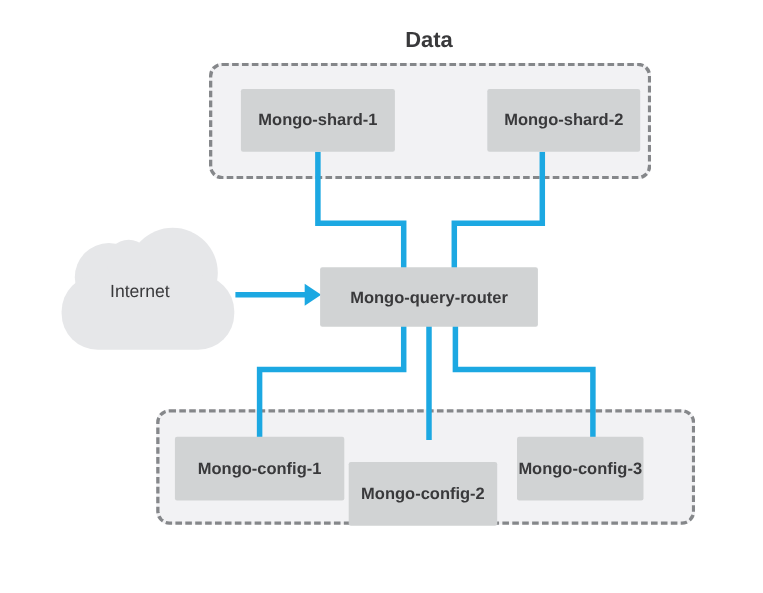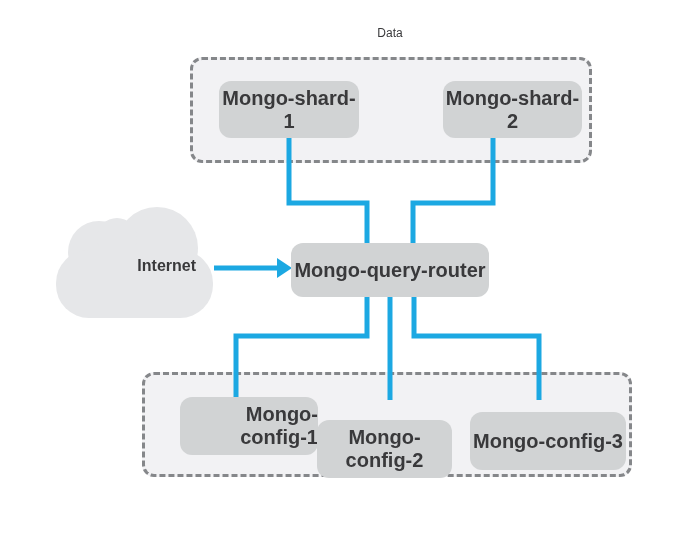--- a/index.html
+++ b/index.html
@@ -15,57 +15,57 @@
   .canvas{
     position:relative;
     width:694px;height:539px;
     background:var(--bg);
     font-family:"Liberation Sans","DejaVu Sans",sans-serif;
     overflow:hidden;
   }
   .group-label{
     position:absolute;
     color:var(--text);
-    font-size:12px;font-weight:normal;
+    font-size:20px;font-weight:bold;
     text-align:center;
     z-index:4;
   }
   .group-box{
     position:absolute;
     background:var(--group-fill);
     border:3px dashed var(--group-border);
     border-radius:12px;
     box-sizing:border-box;
     z-index:1;
   }
   .node{
     position:absolute;
     background:var(--node-fill);
-    border-radius:12px;
+    border-radius:2px;
     display:flex;align-items:center;justify-content:center;
     color:var(--text);
-    font-size:20px;font-weight:bold;
+    font-size:15px;font-weight:bold;
     z-index:3;
     box-sizing:border-box;
     text-align:center;
   }
   .wire-layer{
     position:absolute;left:0;top:0;width:694px;height:539px;
     z-index:2;
   }
   .conn{fill:none;stroke:var(--connector);stroke-width:5;stroke-linejoin:miter;}
   .arrow-shaft{stroke:var(--connector);stroke-width:5;}
   .arrow-head{fill:var(--connector);stroke:none;}
   .cloud-part{fill:var(--cloud-fill);stroke:none;}
   .cloud-label{
     position:absolute;
-    left:76px;top:257px;width:120px;
-    text-align:right;
+    left:100px;top:257px;width:120px;
+    text-align:left;
     color:var(--text);
-    font-size:16px;font-weight:bold;
+    font-size:16px;font-weight:normal;
     z-index:3;
   }
 </style>
 </head>
 <body>
 
 <div class="canvas">
 
   <div class="group-label" style="left:340px;top:26px;width:100px;">Data</div>
   <div class="group-box" style="left:190px;top:57px;width:402px;height:106px;"></div>
@@ -94,17 +94,17 @@
     <polyline class="conn" points="414,294 414,336 539,336 539,400"></polyline>
   </svg>
 
   <div class="node" style="left:219px;top:81px;width:140px;height:57px;">Mongo-shard-1</div>
   <div class="node" style="left:423px;top:81px;width:139px;height:57px;margin-left:20px;">Mongo-shard-2</div>
 
   <div class="node" style="left:291px;top:243px;width:198px;height:54px;text-align:right;">Mongo-query-router</div>
 
   <div class="cloud-label">Internet</div>
 
-  <div class="node" style="left:180px;top:397px;width:138px;height:58px;text-align:right;">Mongo-config-1</div>
+  <div class="node" style="left:159px;top:397px;width:154px;height:58px;text-align:right;">Mongo-config-1</div>
   <div class="node" style="left:317px;top:420px;width:135px;height:58px;">Mongo-config-2</div>
-  <div class="node" style="left:470px;top:412px;width:156px;height:58px;">Mongo-config-3</div>
+  <div class="node" style="left:470px;top:397px;width:115px;height:58px;">Mongo-config-3</div>
 
 </div>
 
 </body></html>

